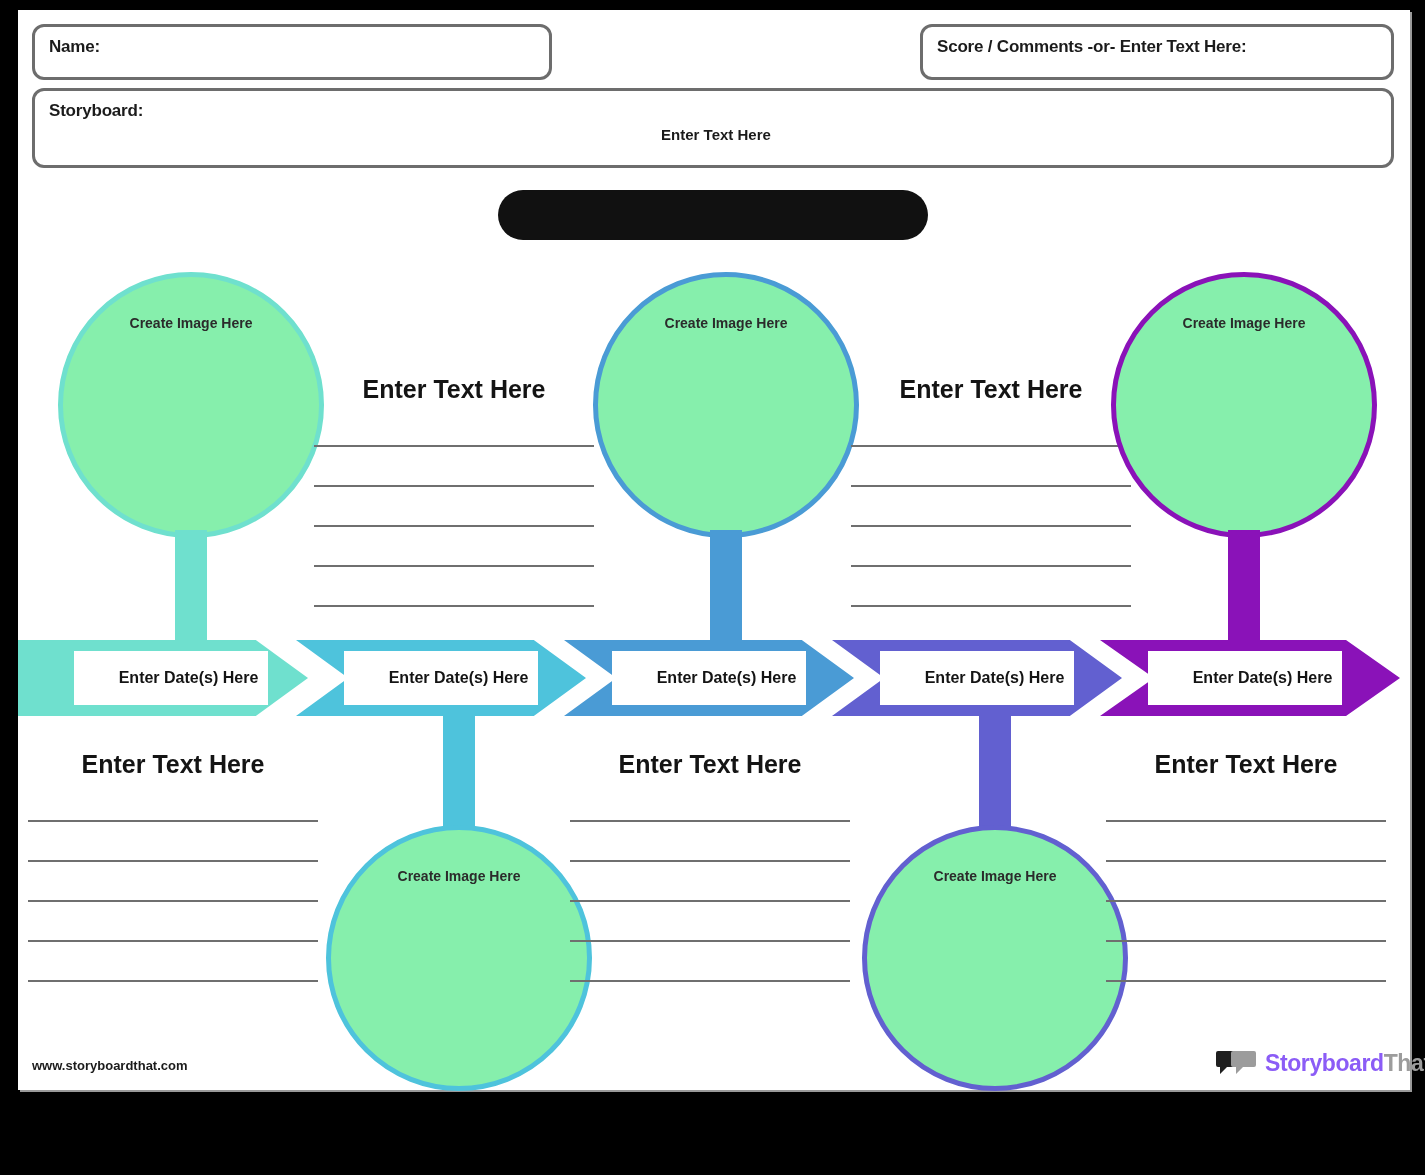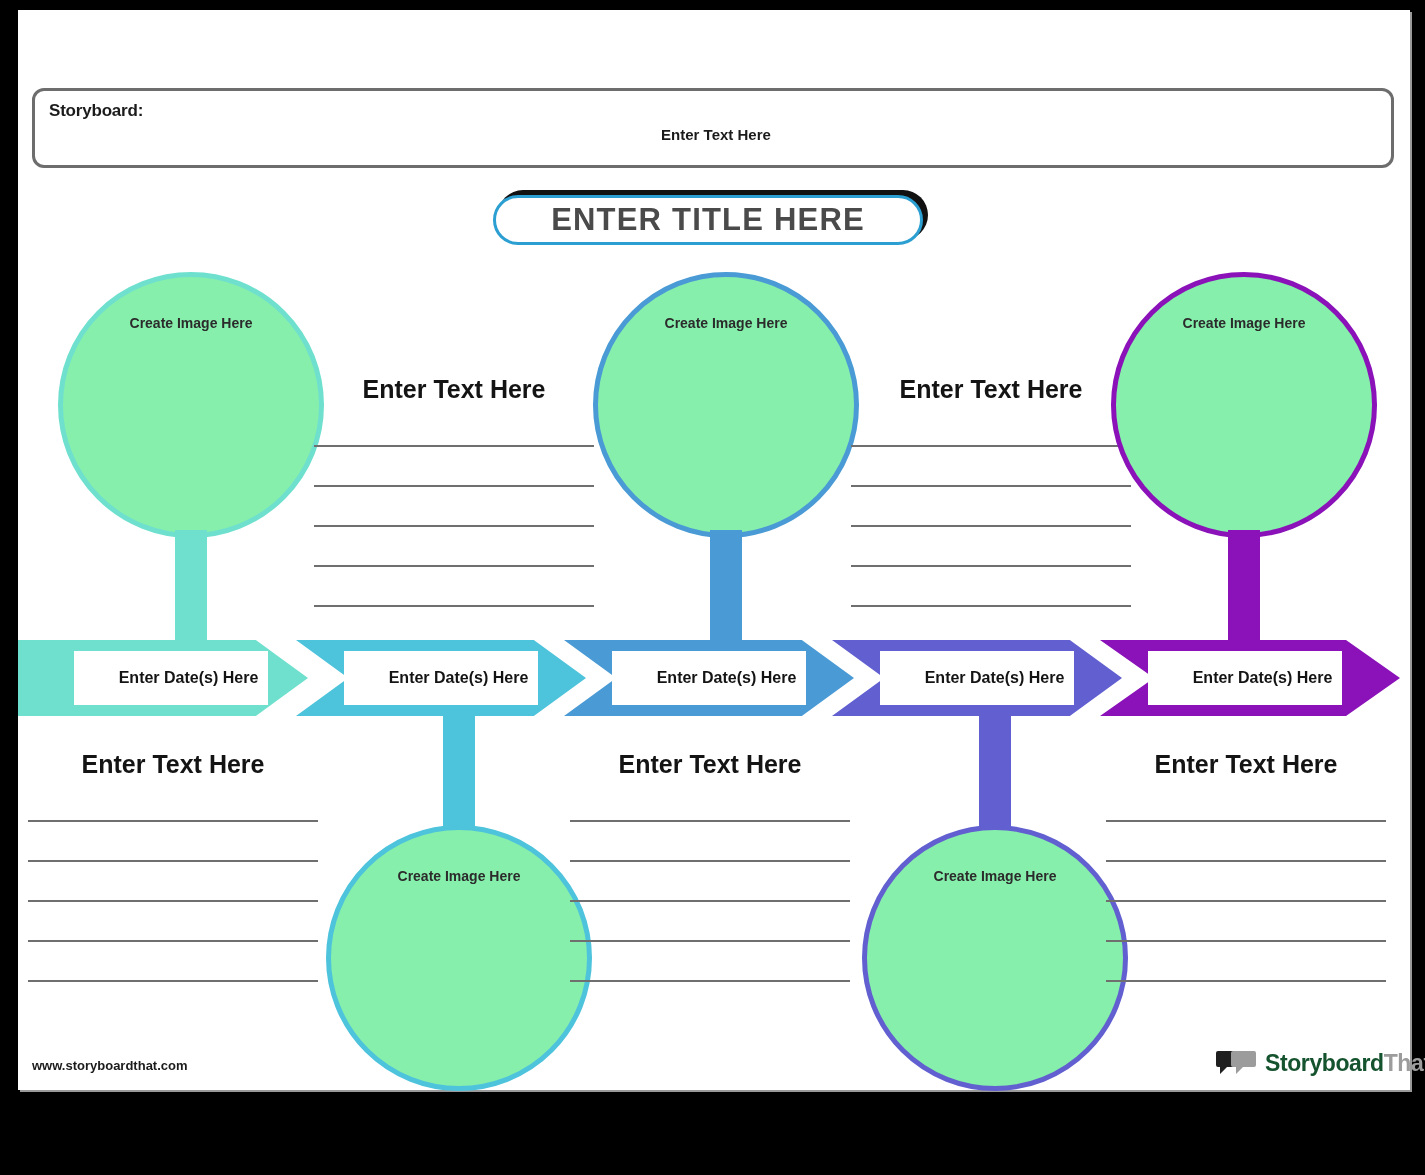--- a/index.html
+++ b/index.html
@@ -196,42 +196,45 @@
     height: 28px;
     margin-right: 7px;
     flex: none;
   }
   #logo-text {
     font-size: 23px;
     font-weight: bold;
     letter-spacing: -0.4px;
     white-space: nowrap;
   }
-  .lt-dark { color: #14532d; margin-top: 44px; }
+  .lt-dark { color: #8b5cf6; margin-top: 44px; }
   .lt-gray { color: #9c9c9c; }
 </style>
 </head>
 <body>
 
 <div id="page">
   <div id="sheet">
 
-
-
+    <div class="field" id="fld-name">
+      <span class="field-label">Name:</span>
+    </div>
+
+
+    <div class="field" id="fld-score">
+      <span class="field-label">Score / Comments -or- Enter Text Here:</span>
+    </div>
 
     <div class="field" id="fld-dir">
       <span class="field-label">Storyboard:</span>
       <span id="dir-placeholder">Enter Text Here</span>
     </div>
 
     <div id="title-wrap">
       <div id="title-shadow"></div>
-      <div id="title-box">
-        <span id="title-text">ENTER TITLE HERE</span>
-      </div>
     </div>
 
     <div class="node-circle" style="left:40px; top:262px; width:266px; height:266px; border-width:5px; border-color:#6FE0CE;">
       <span class="img-label">Create Image Here</span>
     </div>
     <div class="stem" style="left:157px; top:520px; width:32px; height:118px; background:#6FE0CE;"></div>
 
     <div class="text-block" style="left:10px; top:740px; width:290px; height:260px;">
       <span class="tb-title">Enter Text Here</span>
       <div class="rule" style="top:70px;"></div>

